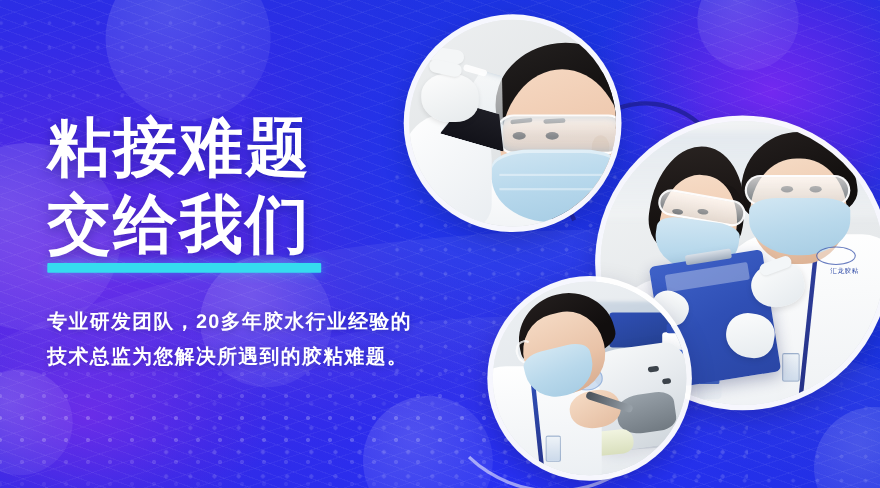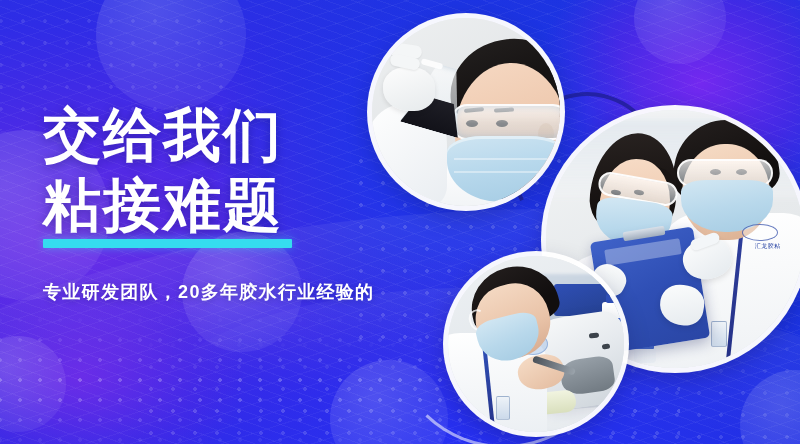--- a/index.html
+++ b/index.html
@@ -541,28 +541,29 @@
   <div class="bokeh" style="left:182px;top:232px;width:120px;height:120px;"></div>
   <div class="bokeh" style="left:330px;top:360px;width:118px;height:118px;"></div>
   <div class="bokeh" style="left:634px;top:-28px;width:92px;height:92px;"></div>
   <div class="bokeh" style="left:740px;top:370px;width:110px;height:110px;"></div>
   <div class="bokeh" style="left:-30px;top:336px;width:96px;height:96px;"></div>
 
   <div class="arc" style="left:512px;top:92px;width:150px;height:150px;"></div>
   <div class="arc-white" style="left:394px;top:238px;width:220px;height:210px;"></div>
 
   <div class="copy">
+    <div class="headline">粘接难题</div>
     <div class="headline">交给我们</div>
-    <div class="headline">粘接难题</div>
   </div>
 
   <div class="underline-bar"></div>
 
   <div class="sub">
     <div>专业研发团队，20多年胶水行业经验的</div>
+    <div>技术总监为您解决所遇到的胶粘难题。</div>
   </div>
 
   <div class="photo ringed" id="p1">
     <div class="scene">
       <div class="bgwall"></div>
       <div class="coat"></div>
       <div class="collar"></div>
       <div class="hair"></div>
       <div class="head"></div>
       <div class="ear"></div>

